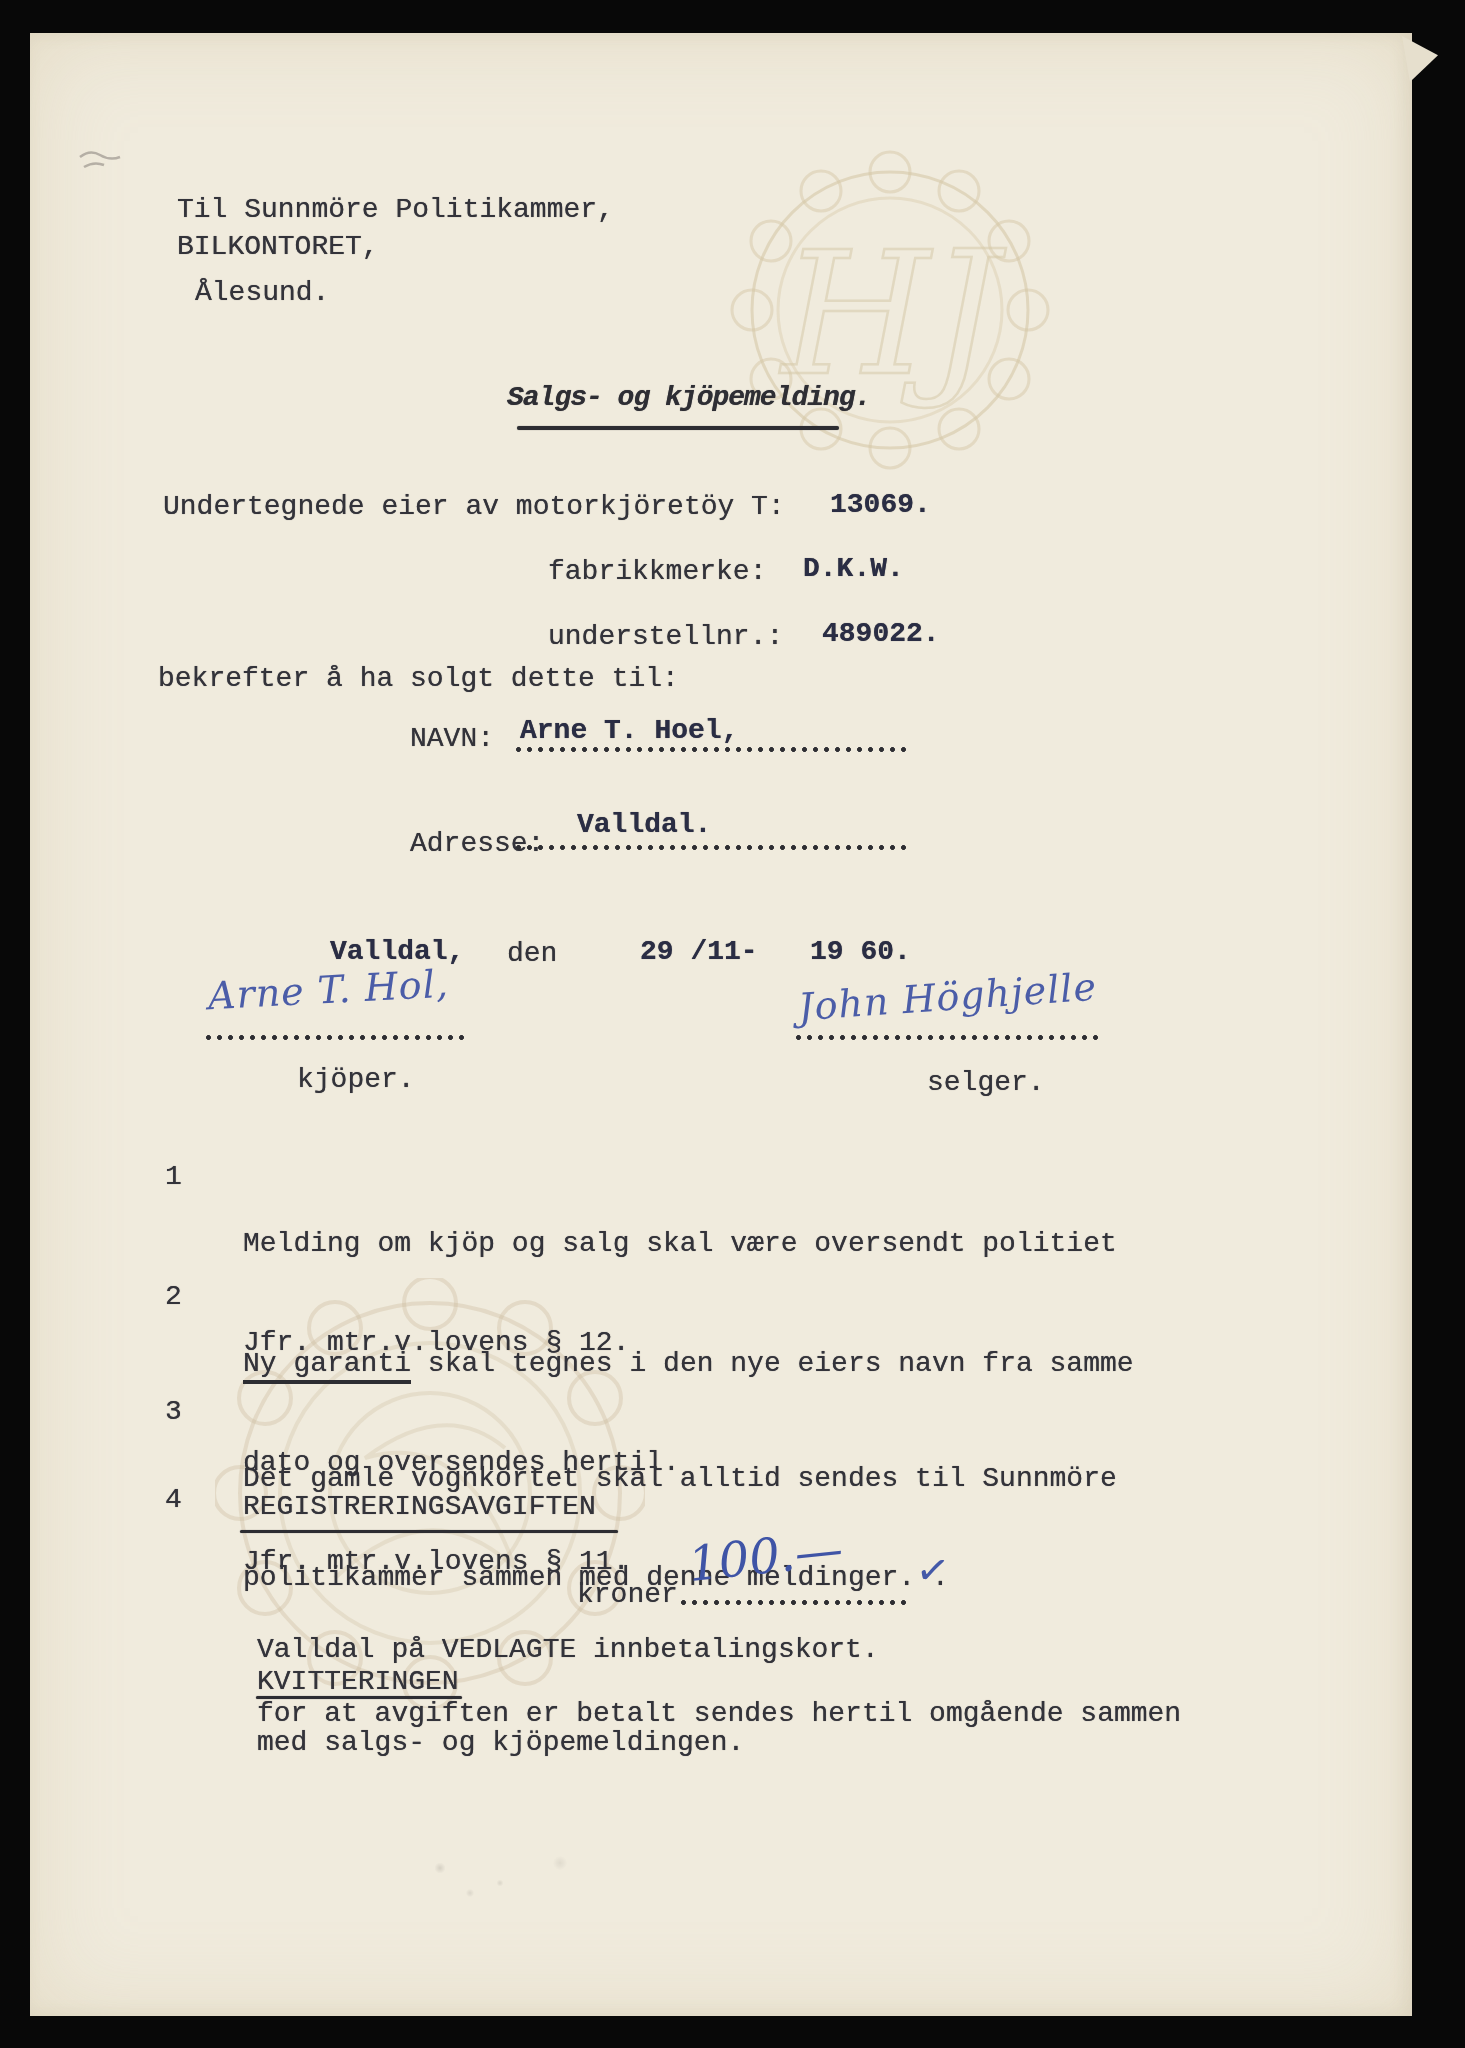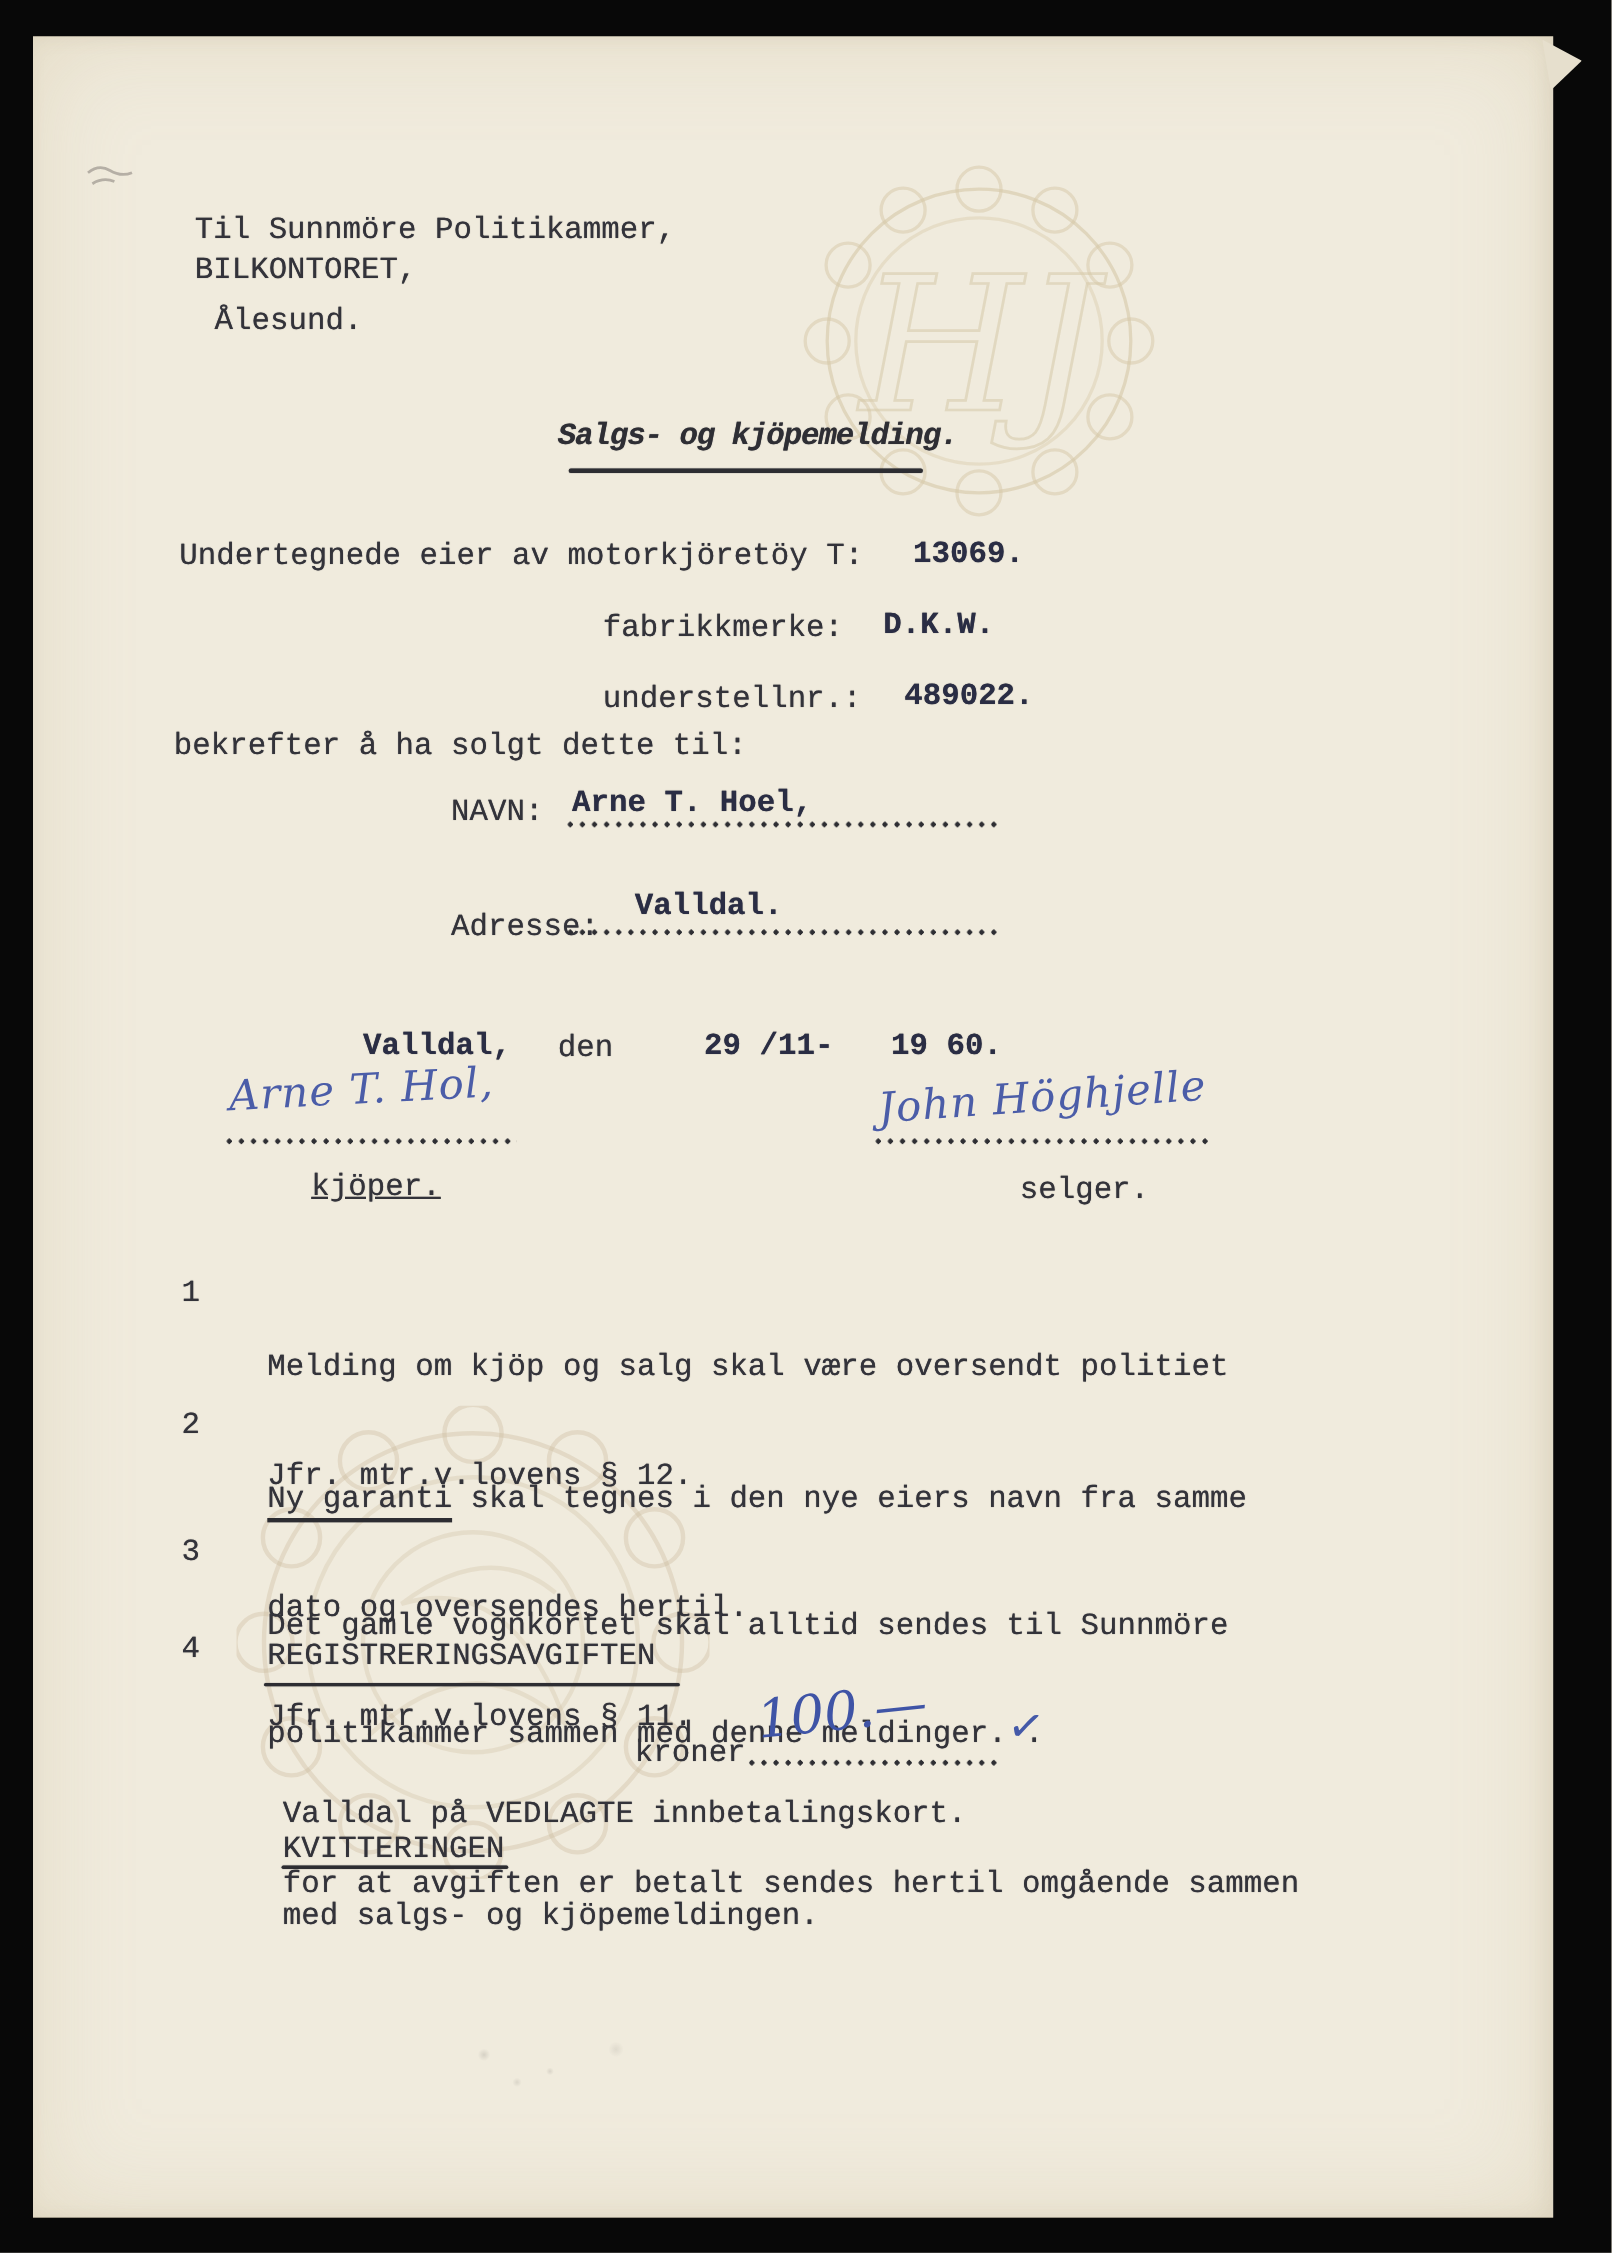--- a/index.html
+++ b/index.html
@@ -157,21 +157,21 @@
   <div class="typed filled" style="left:547px;top:775px;">Valldal.</div>
   <div class="dots" style="left:485px;top:811px;width:396px;"></div>
 
   <div class="typed filled" style="left:300px;top:902px;">Valldal,</div>
   <div class="typed" style="left:477px;top:904px;">den</div>
   <div class="typed filled" style="left:610px;top:902px;">29 /11-</div>
   <div class="typed filled" style="left:780px;top:902px;">19 60.</div>
 
   <div class="script sig" style="left:178px;top:935px;transform:rotate(-3deg);">Arne T. Hol,</div>
   <div class="dots" style="left:175px;top:1001px;width:265px;"></div>
-  <div class="typed" style="left:253px;top:1030px;text-decoration:underline;">kjöper.</div>
+  <div class="typed" style="left:267px;top:1030px;">kjöper.</div>
 
   <div class="script sig" style="left:768px;top:942px;transform:rotate(-4deg);">John Höghjelle</div>
   <div class="dots" style="left:765px;top:1001px;width:308px;"></div>
   <div class="typed" style="left:897px;top:1033px;">selger.</div>
 
   <div class="typed" style="left:135px;top:1127px;">1</div>
   <div class="typed" style="left:213px;top:1128px;">
     <div>Melding om kjöp og salg skal være oversendt politiet</div>
     <div>Jfr. mtr.v.lovens § 12.</div>
   </div>

